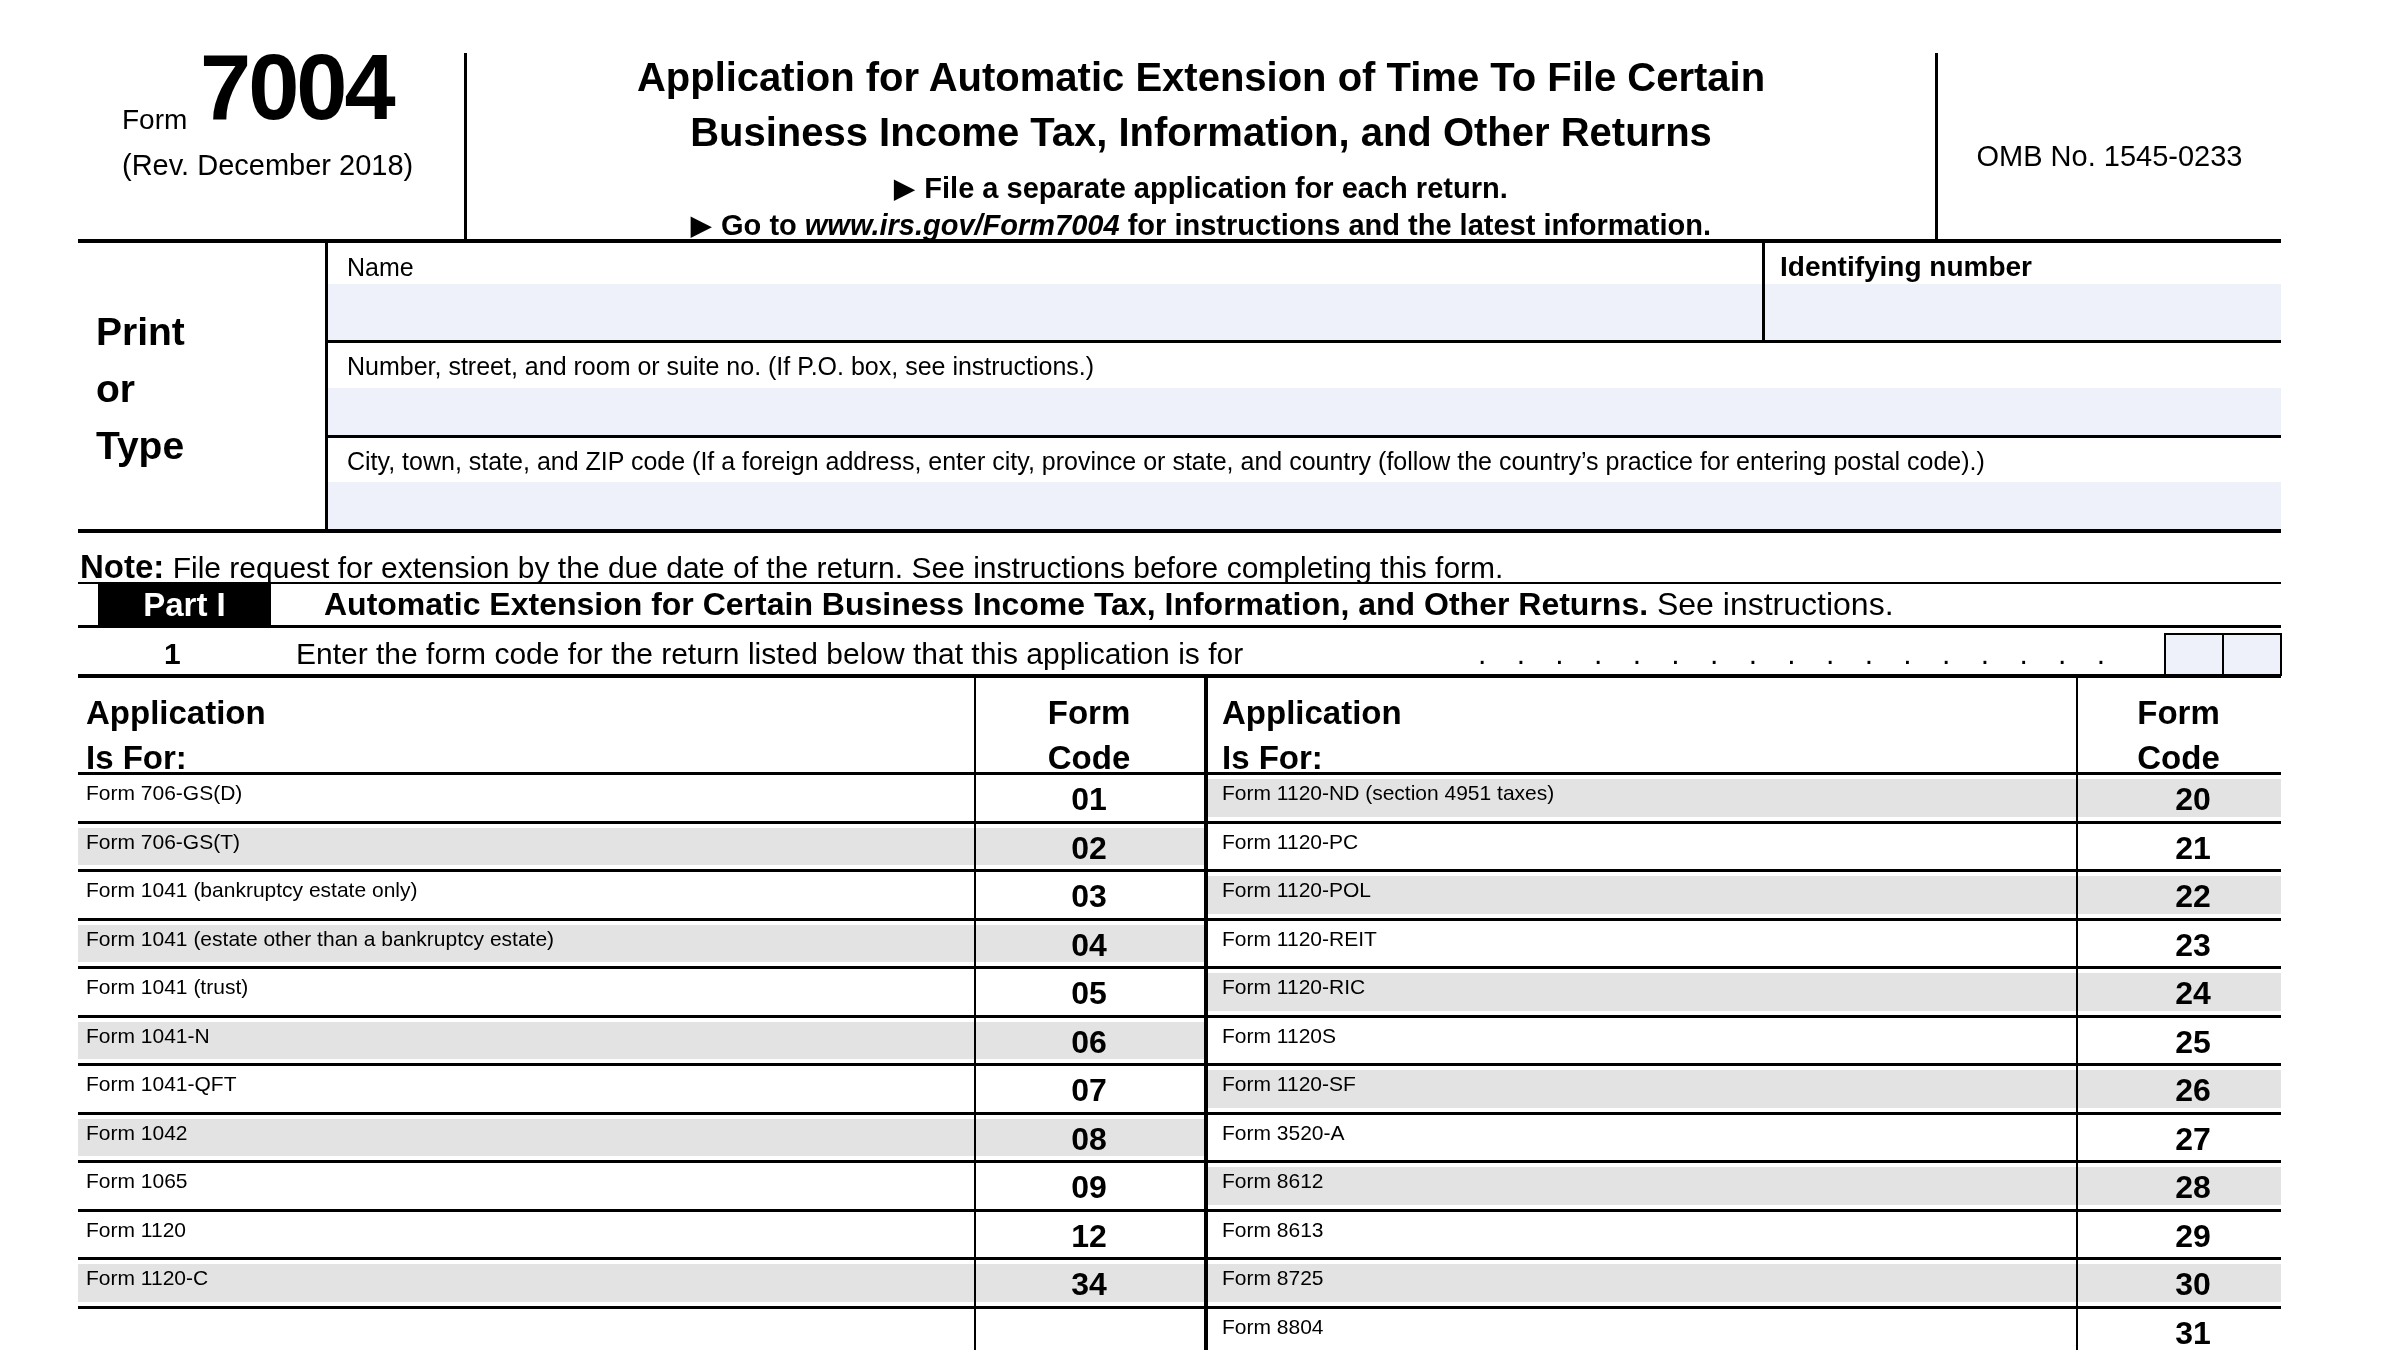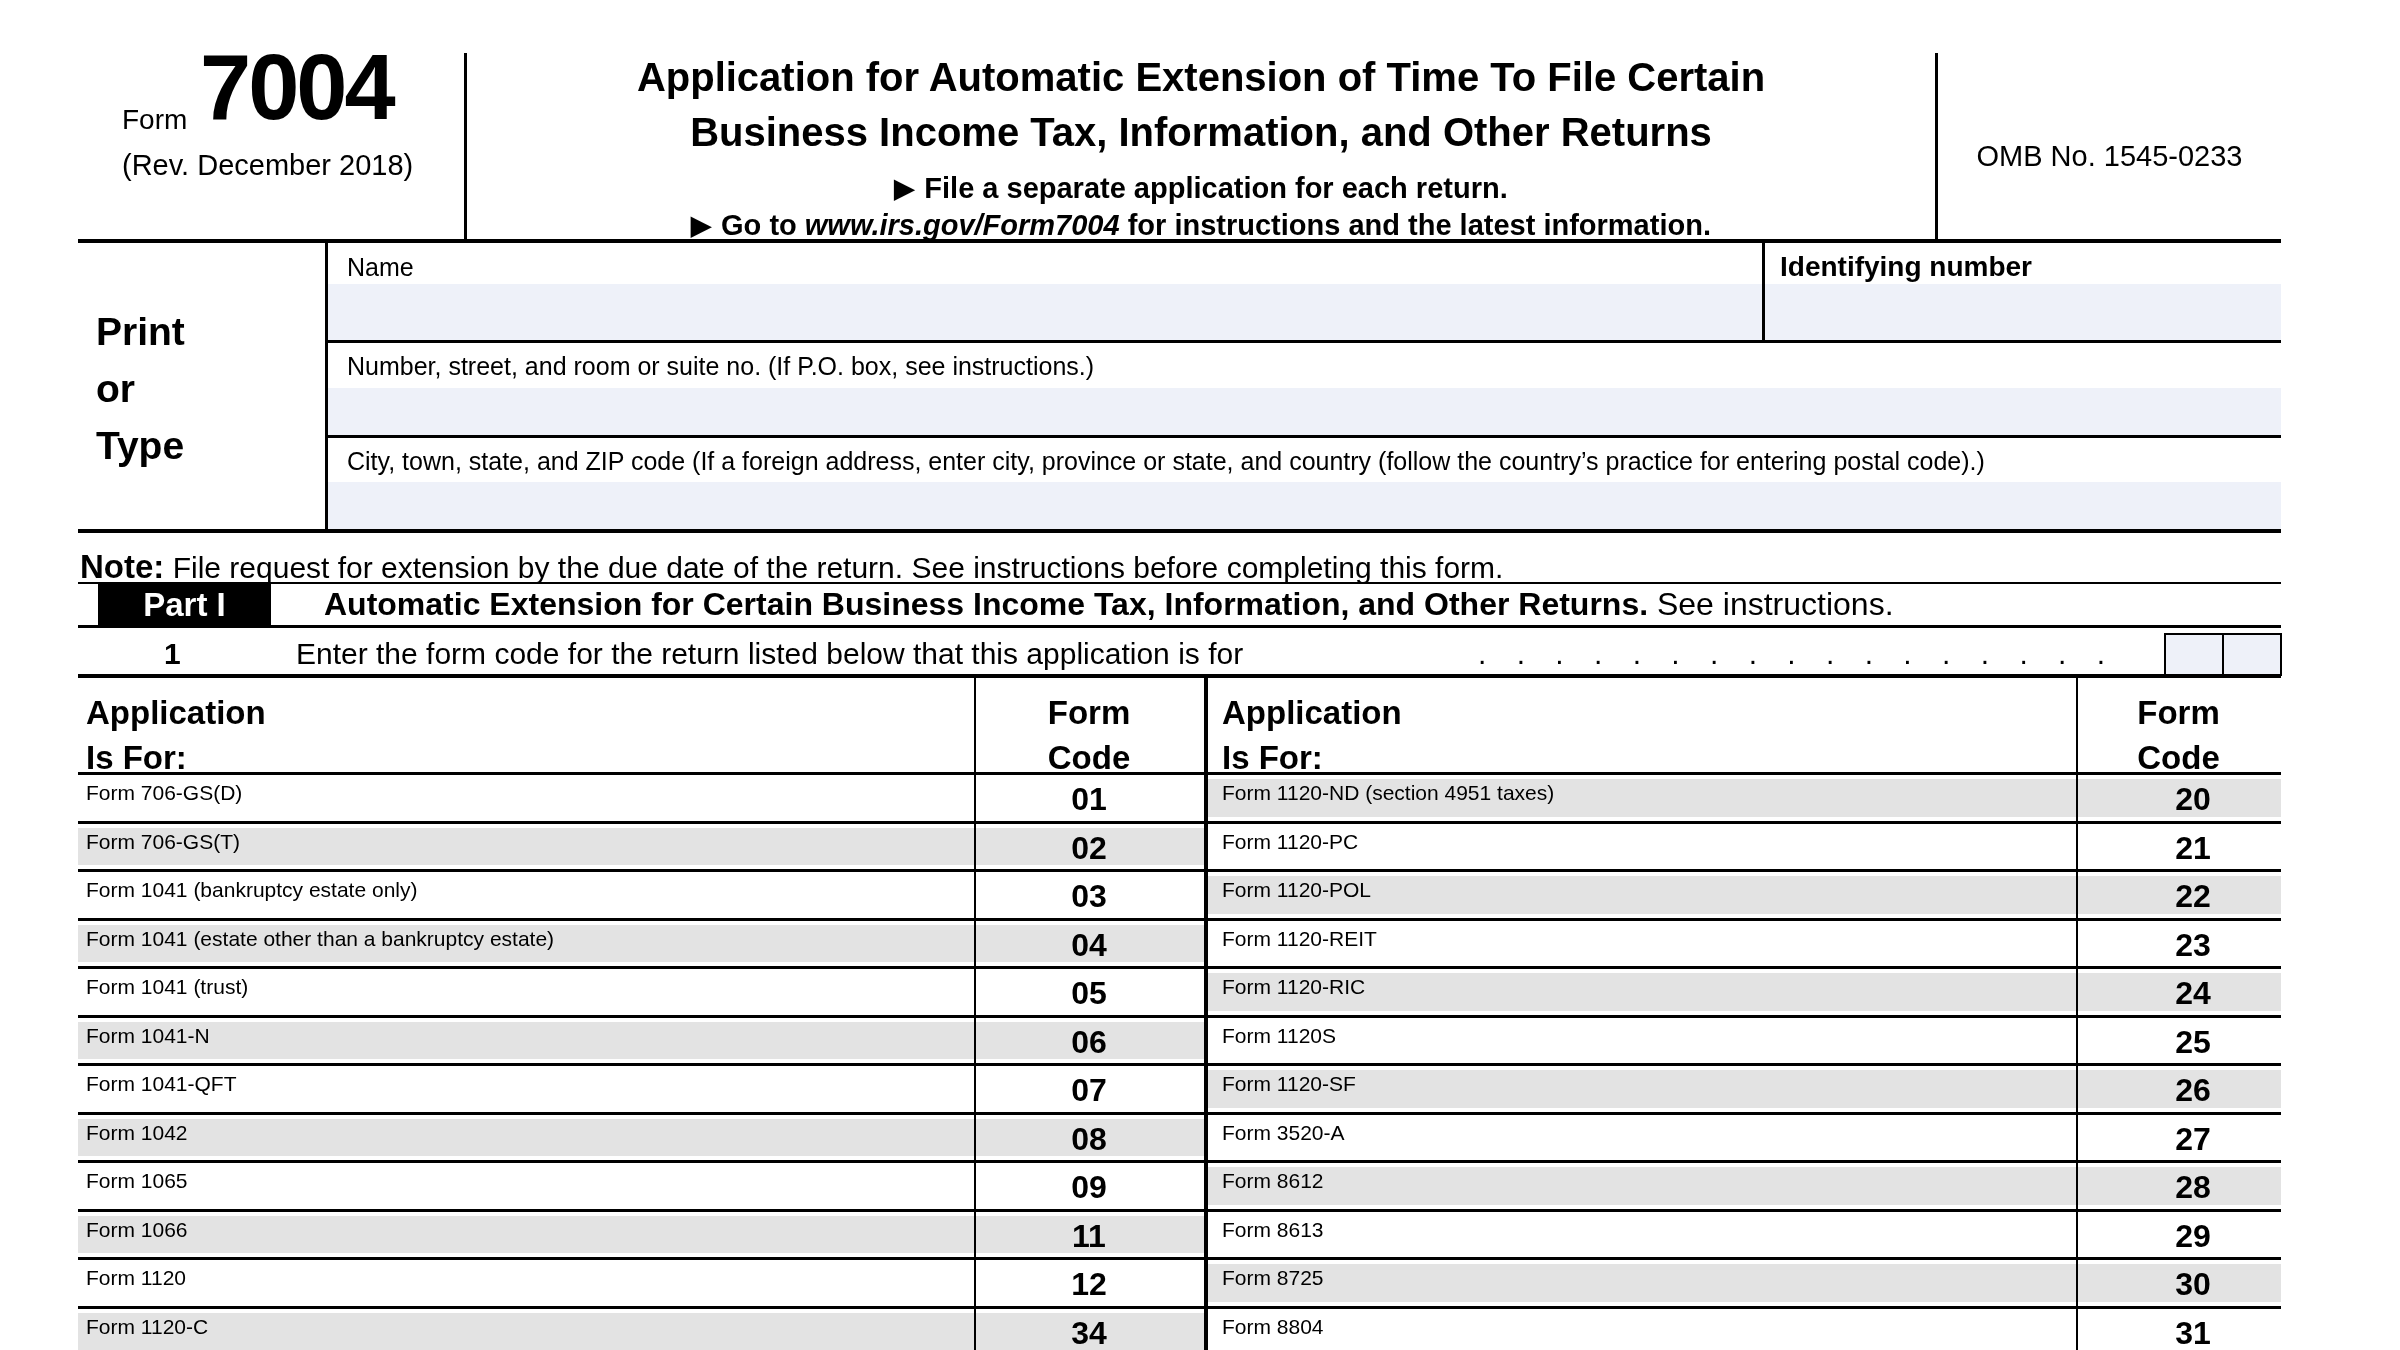--- a/index.html
+++ b/index.html
@@ -202,24 +202,20 @@
         <span class="tcode">07</span>
       </div>
     <div class="trow shaded">
         <span class="tlabel">Form 1042</span>
         <span class="tcode">08</span>
       </div>
     <div class="trow">
         <span class="tlabel">Form 1065</span>
         <span class="tcode">09</span>
       </div>
-    <div class="trow shaded">
-        <span class="tlabel">Form 1066</span>
-        <span class="tcode">11</span>
-      </div>
     <div class="trow">
         <span class="tlabel">Form 1120</span>
         <span class="tcode">12</span>
       </div>
     <div class="trow shaded">
         <span class="tlabel">Form 1120-C</span>
         <span class="tcode">34</span>
       </div>
   </div>
 

